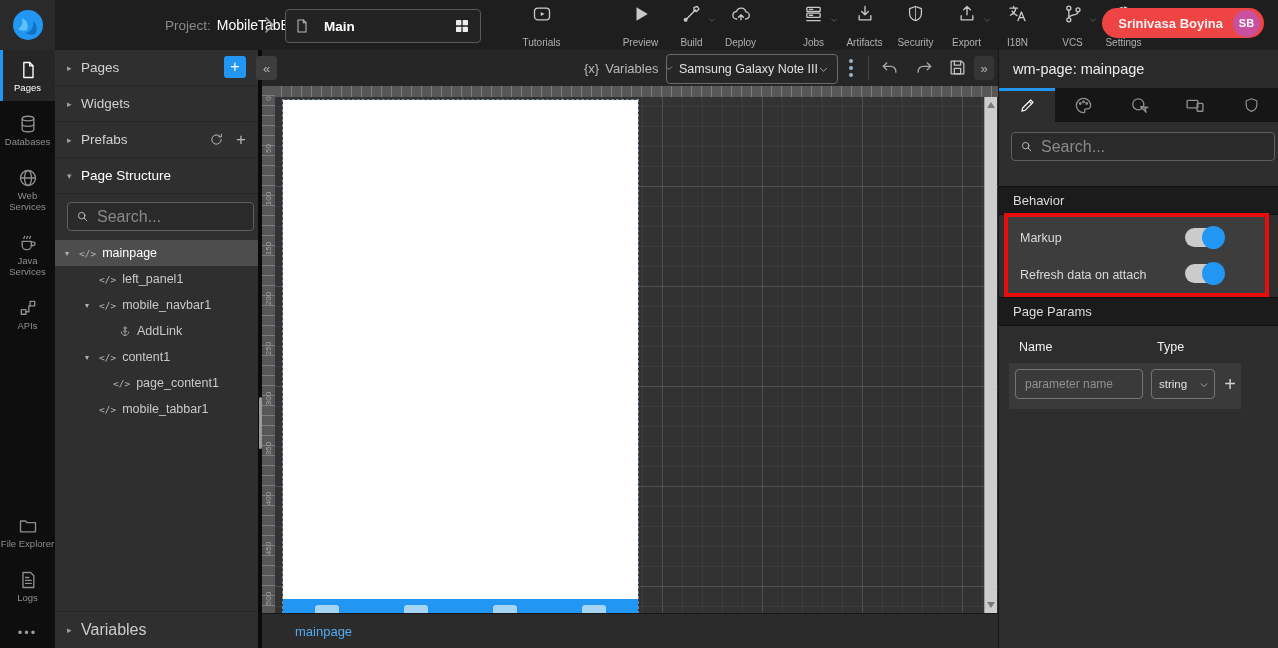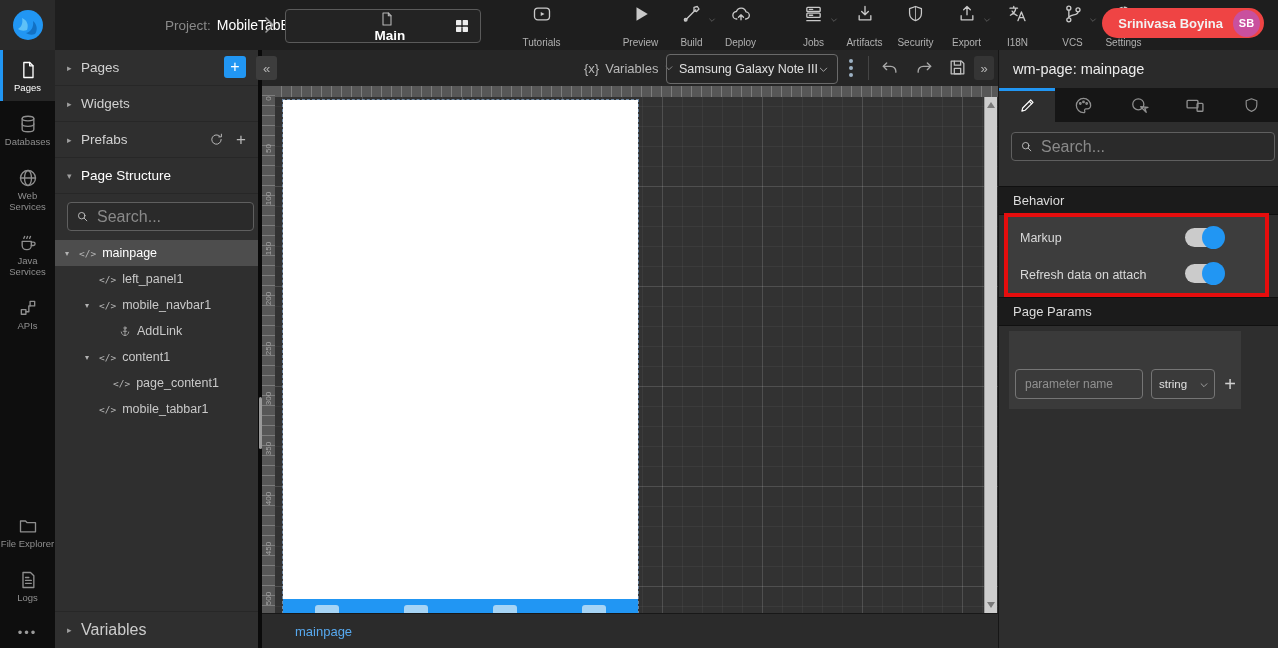--- a/index.html
+++ b/index.html
@@ -10,21 +10,21 @@
   svg{display:block;}
   .ic{stroke:currentColor;fill:none;stroke-width:1.6;stroke-linecap:round;stroke-linejoin:round;}
 
   
   .topbar{left:0;top:0;width:1278px;height:50px;background:#1e1e1e;border-bottom:1px solid #121212;text-align:center;}
   .logo-cell{left:0;top:0;width:55px;height:50px;background:#2a2a2a;display:flex;align-items:center;justify-content:center;}
   .proj{left:165px;top:0;height:50px;}
   .proj .lbl{color:#8a8a8a;font-size:13.5px;}
   .proj .val{color:#fff;font-size:14px;margin-left:6px;}
   .crumb-chev{left:260px;top:15px;color:#9a9a9a;}
-  .main-box{left:285px;top:9px;width:194px;height:32px;border:1px solid #5a5a5a;border-radius:4px;background:#232323;flex-direction:column;}
+  .main-box{left:285px;top:9px;width:194px;height:32px;border:1px solid #5a5a5a;border-radius:4px;background:#232323;}
   .main-box .fi{margin-left:8px;color:#b8b8b8;}
   .main-box .nm{margin-left:14px;color:#fff;font-size:13.5px;font-weight:bold;}
   .main-box .grid-ic{position:absolute;right:10px;top:8px;color:#ededed;}
   .actions{left:518px;top:0;height:50px;}
   .act{width:47px;display:flex;flex-direction:column;align-items:center;position:relative;cursor:pointer;}
   .act .aicon{height:22px;color:#c9c9c9;display:flex;align-items:flex-end;}
   .act .albl{font-size:10px;color:#b0b0b0;margin-top:13px;white-space:nowrap;}
   .act .chev{position:absolute;right:-1px;top:14px;color:#8a8a8a;}
   .user-pill{right:14px;top:8px;height:30px;border-radius:17px;background:#ef4444;padding-left:16px;padding-right:4px;}
   .user-pill .uname{font-size:13px;font-weight:bold;color:#f2f2f2;white-space:nowrap;}
@@ -630,20 +630,24 @@
       <span class="toggle" style="top:47px">
           <span class="knob"></span>
         </span>
     </div>
 
     <div class="shead" style="top:247px">
       <span>Page Params</span>
     </div>
 
     <div class="pptable">
+      <div class="pphead">
+        <span class="h1">Name</span>
+        <span class="h2">Type</span>
+      </div>
       <div class="ppinput">
         <input type="text" placeholder="parameter name" style="">
       </div>
       <div class="ppselect">
         <span class="sv">string</span>
         <span class="dchev">
             <svg class="ic" width="10" height="10" viewBox="0 0 24 24">
               <path d="M5 9l7 7 7-7"></path>
             </svg>
           </span>

